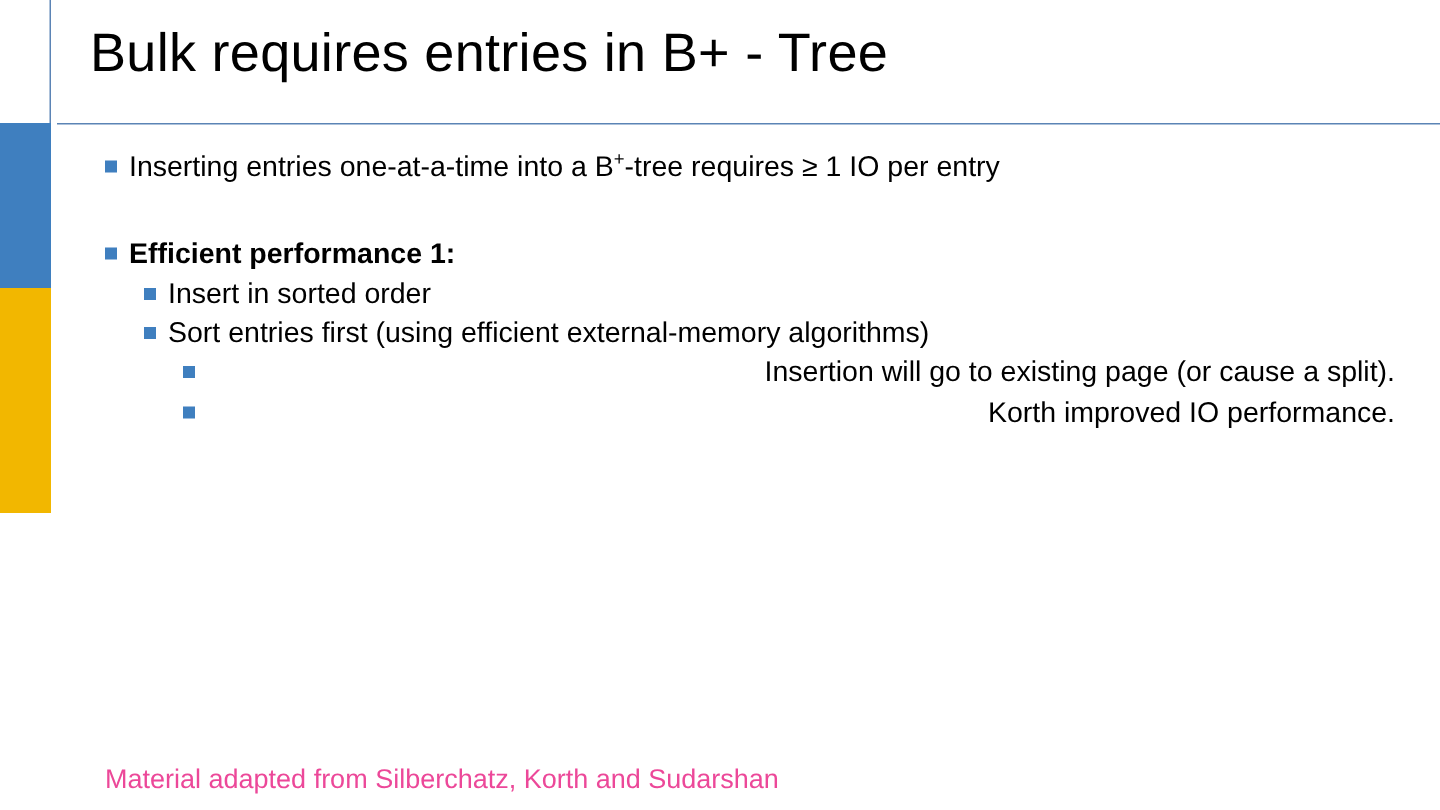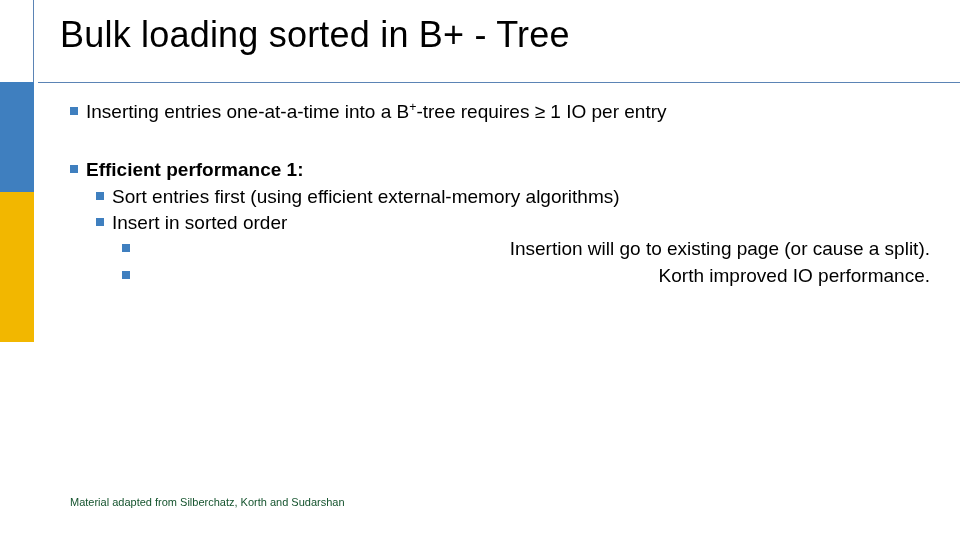--- a/index.html
+++ b/index.html
@@ -98,54 +98,54 @@
   .sub1 { margin-left: 26px; }
   .sub2 { margin-left: 52px; text-align: right; }
   .link {
     color: #2060cc;
     text-decoration: underline;
   }
   .bold { font-weight: 700; }
   .foot {
     position: absolute;
     left: 70px;
-    bottom: 32px;
-    font-size: 11px;
-    color: #14532d;
+    bottom: 10px;
+    font-size: 18px;
+    color: #ec4899;
   }
   sup { font-size: 0.65em; vertical-align: super; line-height: 0; }
 </style>
 </head>
 <body>
 
 <div class="sidebar">
   <div class="sb-top"></div>
   <div class="sb-vline"></div>
   <div class="sb-blue"></div>
   <div class="sb-yellow"></div>
 </div>
 
 <div class="title-wrap">
-  <div class="title">Bulk loading sorted in B+ - Tree</div>
+  <div class="title">Bulk requires entries in B+ - Tree</div>
 </div>
 <div class="hr"></div>
 
 <div class="content">
 
   <div class="b1">
     <div class="bullet">
       <span>Inserting entries one-at-a-time into a B</span><sup>+</sup><span>-tree requires ≥ 1 IO per entry</span>
     </div>
   </div>
 
   <div>
     <div class="bullet">
       <span class="bold">Efficient performance 1:</span>
     </div>
+    <div class="bullet sub1">Insert in sorted order</div>
     <div class="bullet sub1">Sort entries first (using efficient external-memory algorithms)</div>
-    <div class="bullet sub1">Insert in sorted order</div>
     <div class="bullet sub2">Insertion will go to existing page (or cause a split).</div>
     <div class="bullet sub2">Korth improved IO performance.</div>
   </div>
 
 </div>
 
 <div class="foot">Material adapted from Silberchatz, Korth and Sudarshan</div>
 
 </body></html>

